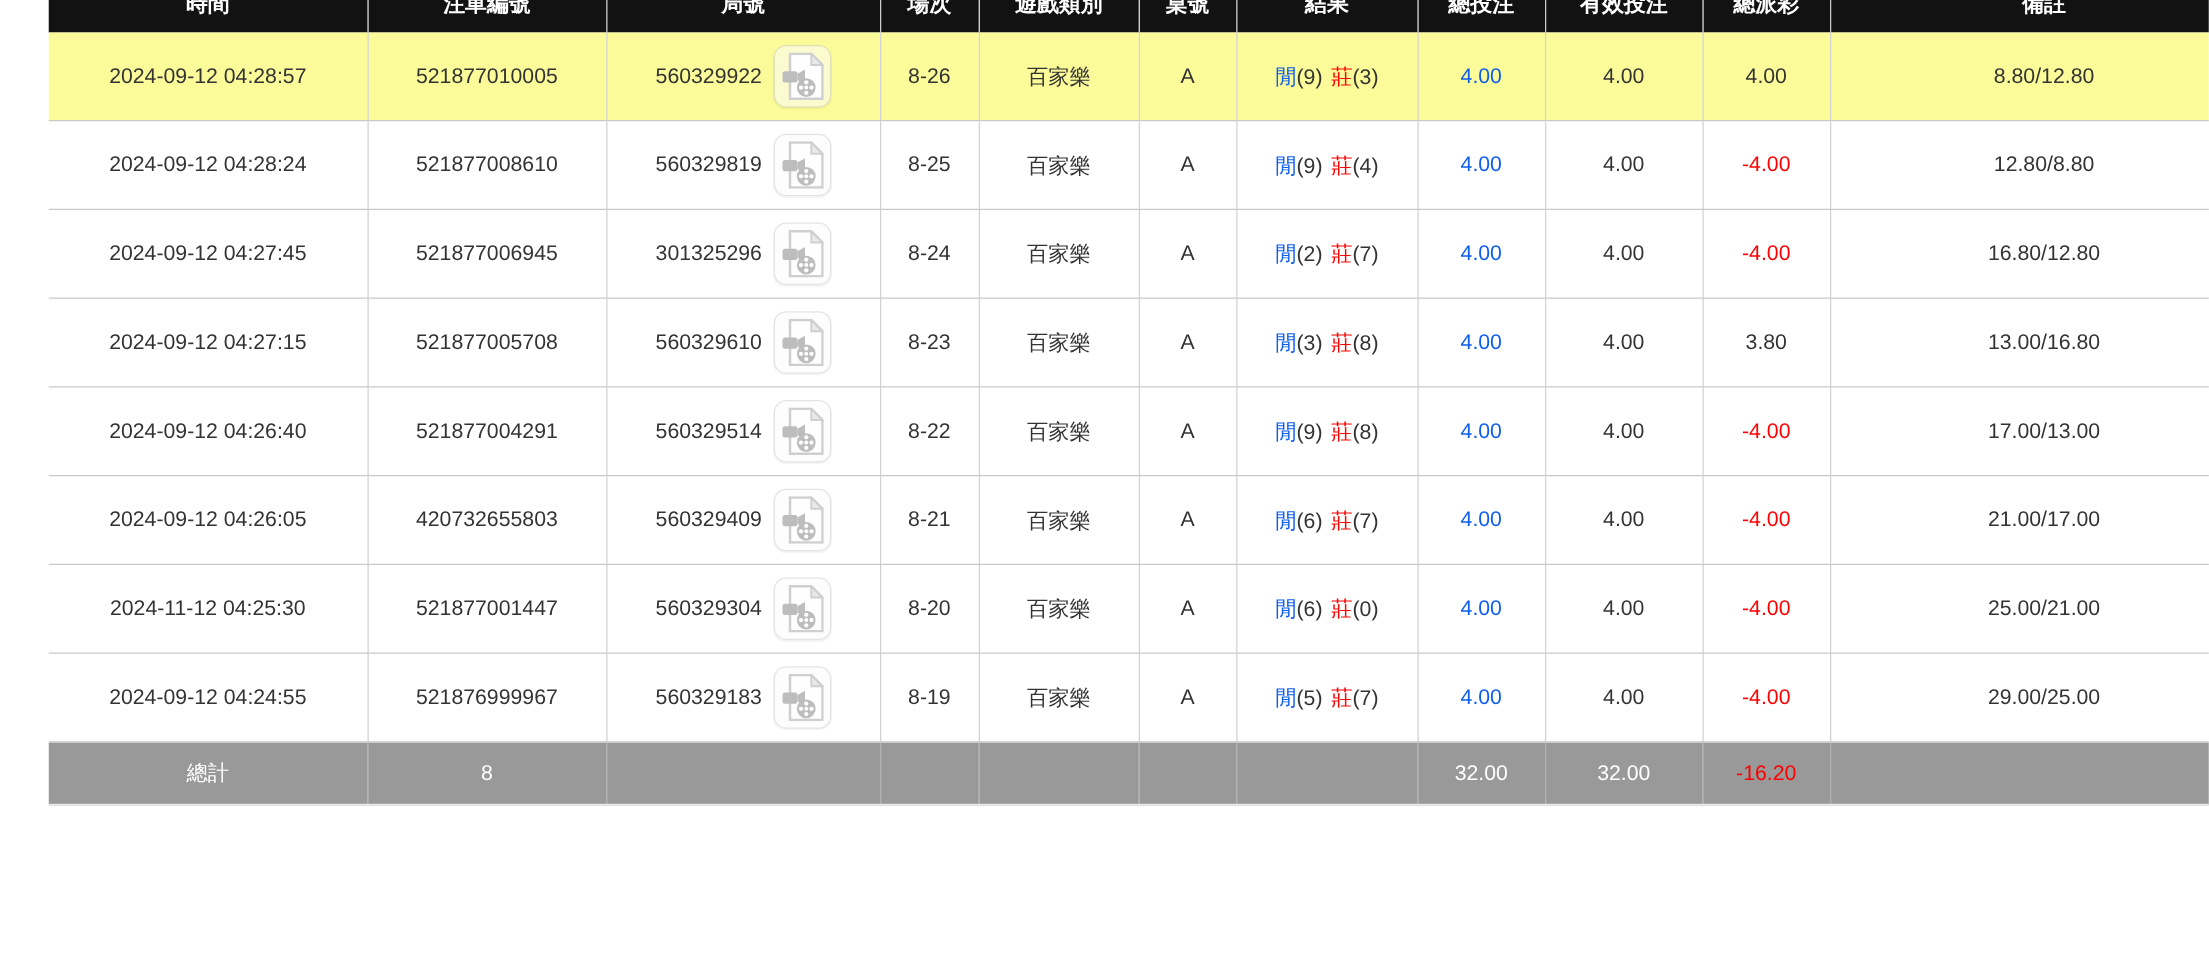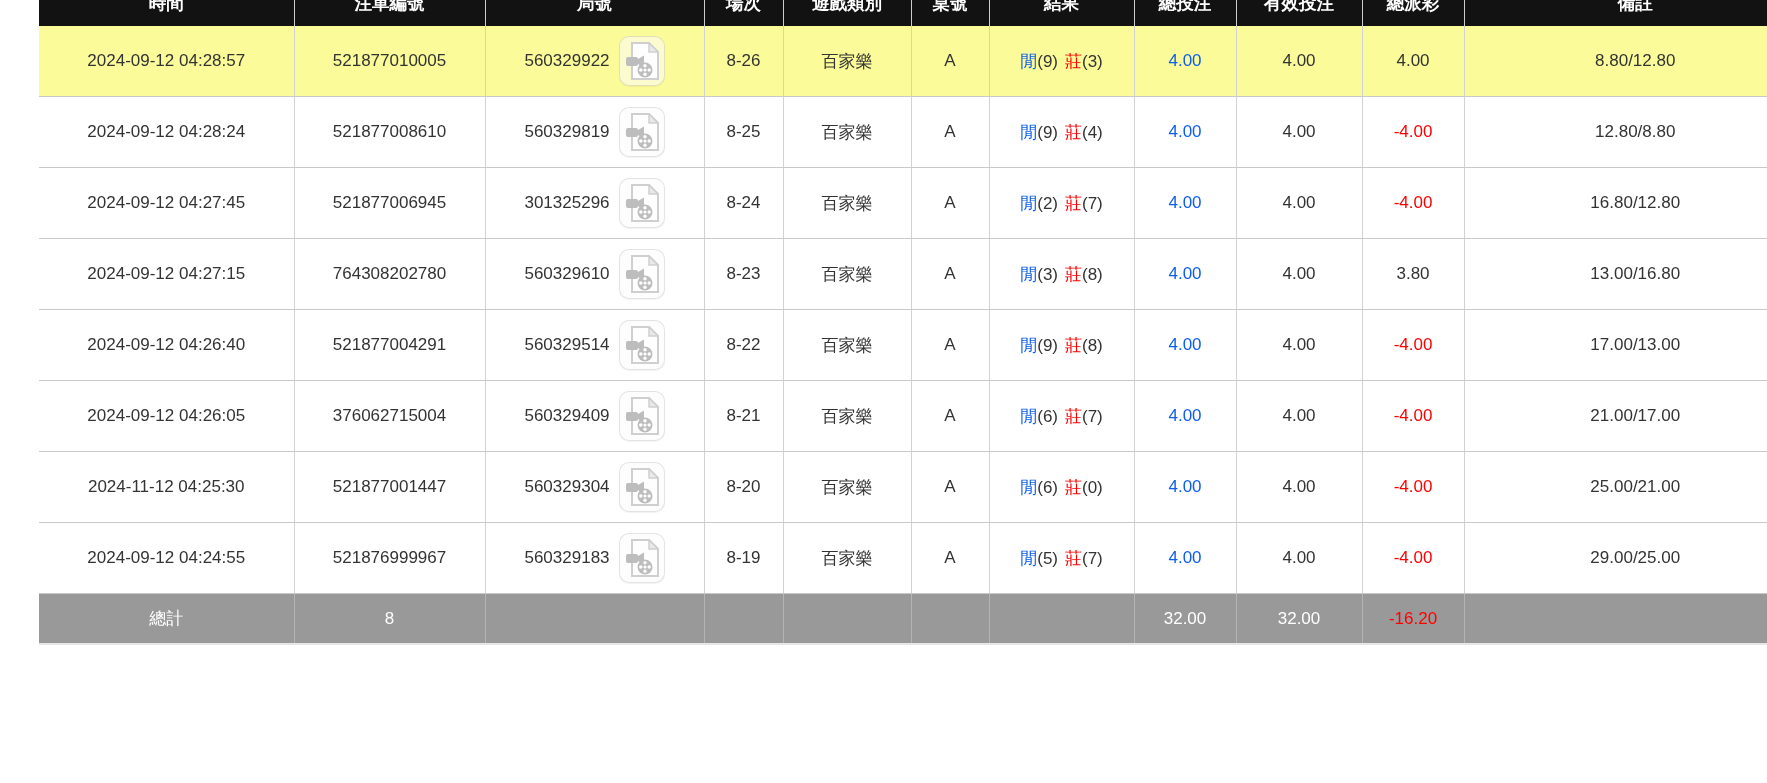--- a/index.html
+++ b/index.html
@@ -278,21 +278,21 @@
     <td>
       <span class="result-player">閒</span><span>(2)</span><span class="result-banker">莊</span><span>(7)</span>
     </td>
     <td class="blue-val">4.00</td>
     <td>4.00</td>
     <td class="neg">-4.00</td>
     <td>16.80/12.80</td>
   </tr>
       <tr>
     <td>2024-09-12 04:27:15</td>
-    <td>764308202780</td>
+    <td>521877005708</td>
     <td>
       <span class="round-cell-inner">
         <span>560329610</span>
         <button class="video-btn" type="button">
           <svg width="34" height="38" viewBox="0 0 34 38">
             <path d="M7 1 h17 l9 9 v27 h-26 z" fill="#fefefe" stroke="#cfcfcf" stroke-width="2"></path>
             <path d="M24 1 v9 h9 z" fill="#e9e9e9" stroke="#cfcfcf" stroke-width="1.5"></path>
             <rect x="1" y="15" width="12" height="9" rx="2" fill="#bdbdbd"></rect>
             <path d="M13 17 L19 13.5 V26 L13 22 Z" fill="#bdbdbd"></path>
             <circle cx="20" cy="28" r="7.5" fill="#bdbdbd"></circle>
@@ -344,21 +344,21 @@
     <td>
       <span class="result-player">閒</span><span>(9)</span><span class="result-banker">莊</span><span>(8)</span>
     </td>
     <td class="blue-val">4.00</td>
     <td>4.00</td>
     <td class="neg">-4.00</td>
     <td>17.00/13.00</td>
   </tr>
       <tr>
     <td>2024-09-12 04:26:05</td>
-    <td>376062715004</td>
+    <td>420732655803</td>
     <td>
       <span class="round-cell-inner">
         <span>560329409</span>
         <button class="video-btn" type="button">
           <svg width="34" height="38" viewBox="0 0 34 38">
             <path d="M7 1 h17 l9 9 v27 h-26 z" fill="#fefefe" stroke="#cfcfcf" stroke-width="2"></path>
             <path d="M24 1 v9 h9 z" fill="#e9e9e9" stroke="#cfcfcf" stroke-width="1.5"></path>
             <rect x="1" y="15" width="12" height="9" rx="2" fill="#bdbdbd"></rect>
             <path d="M13 17 L19 13.5 V26 L13 22 Z" fill="#bdbdbd"></path>
             <circle cx="20" cy="28" r="7.5" fill="#bdbdbd"></circle>

